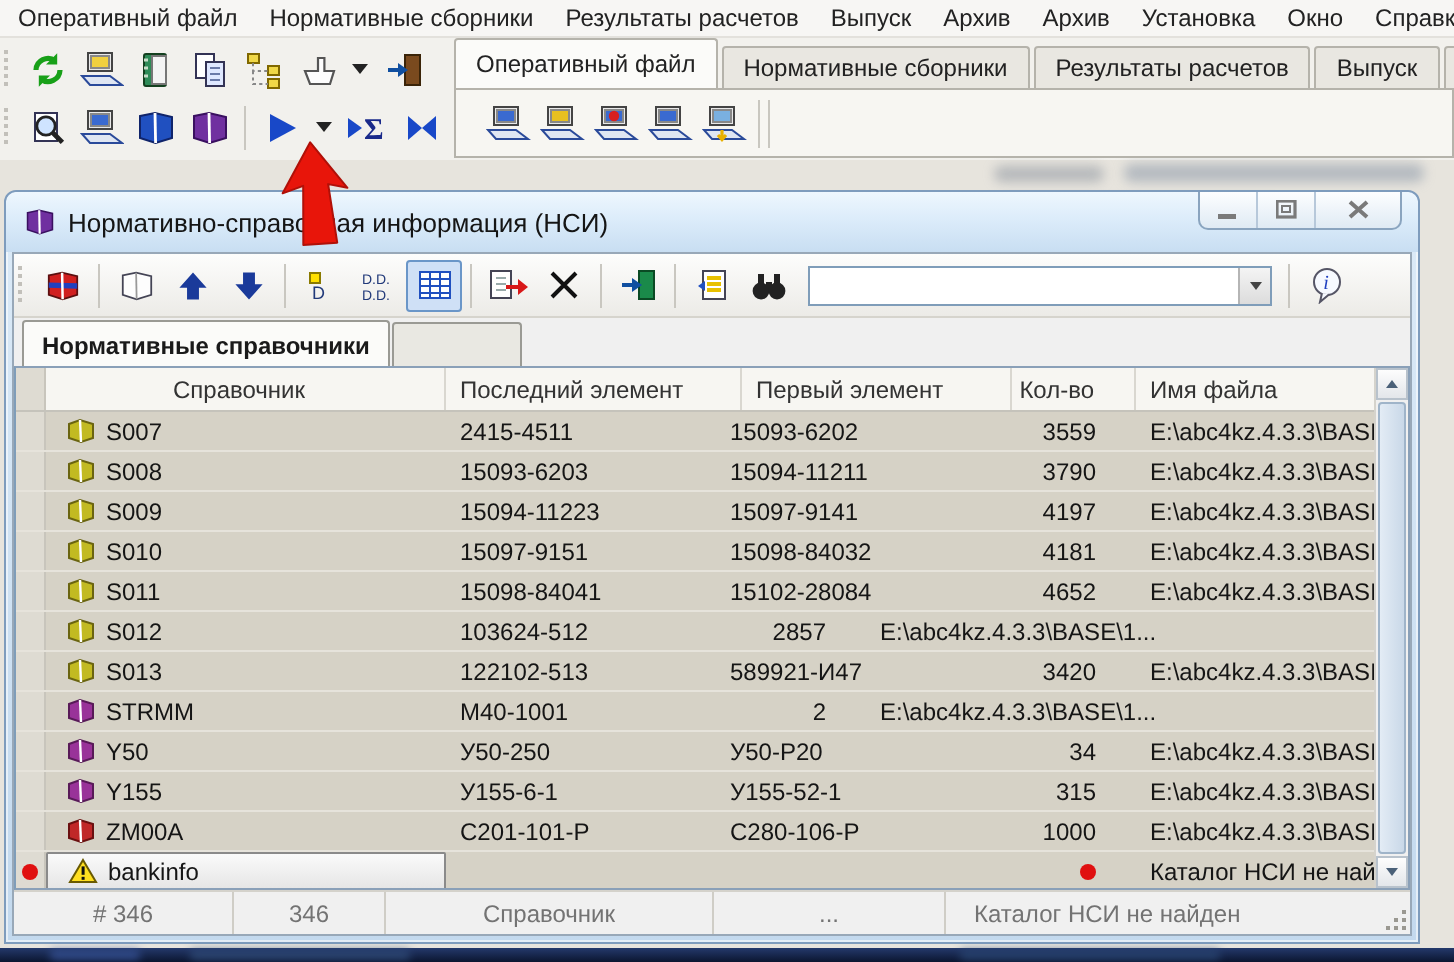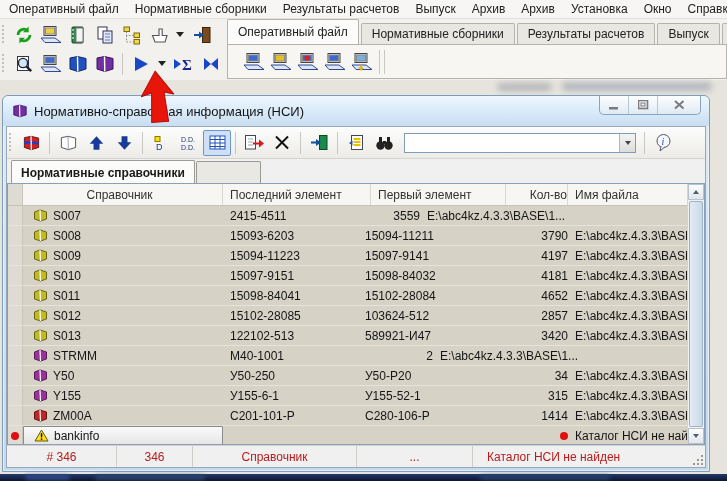--- a/index.html
+++ b/index.html
@@ -80,37 +80,37 @@
   .grid-main { flex:1; display:flex; flex-direction:column; overflow:hidden; }
   .grid-header { height:22px; display:flex; background:#f7f6f2; border-bottom:1px solid #c5c3bb; flex:none; }
   .hcell { display:flex; align-items:center; color:#333; border-right:1px solid #d9d7d0; padding:0 6px; white-space:nowrap; overflow:hidden; }
   .grid-rows { flex:1; display:flex; flex-direction:column; overflow:hidden; }
   .grid-row { height:20px; flex:none; display:flex; background:#d6d2c6; border-bottom:1px solid #e6e3db; }
   .cell { display:flex; align-items:center; white-space:nowrap; overflow:hidden; color:#151515; }
   .col-gutter { width:15px; background:#dedbd2; border-right:1px solid #c8c5bc; justify-content:center; flex:none; }
   .col-name { width:200px; padding-left:10px; flex:none; }
   .col-first { width:135px; padding-left:7px; flex:none; }
   .col-last { width:148px; padding-left:7px; flex:none; }
-  .col-count { width:62px; padding-right:0; justify-content:flex-end; flex:none; }
+  .col-count { width:62px; padding-right:20px; justify-content:flex-end; flex:none; }
   .col-file { flex:1; padding-left:7px; }
   .hcell.col-name { justify-content:center; padding-left:0; }
   .hcell.col-count { justify-content:flex-end; }
   .ric { display:flex; margin-right:5px; flex:none; }
   .cellsel { background:linear-gradient(#fafafa,#e6e6e6); border:1px solid #8a8a8a; border-radius:1px; }
   .reddot { width:8px; height:8px; border-radius:50%; background:#e01010; display:inline-block; }
   .col-count .reddot { margin-left:6px; }
   
   .scrollbar { width:17px; flex:none; background:#f0f0f0; border-left:1px solid #d5d3cc; display:flex; flex-direction:column; }
   .sb-arrow { height:16px; flex:none; background:linear-gradient(#fdfdfd,#e3e6ea); border:1px solid #b8c2cc;
     display:flex; align-items:center; justify-content:center; }
   .sb-thumb { flex:1; margin:1px 1px; background:linear-gradient(to right,#e3ecf5,#c9d8e8); border:1px solid #9fb4c9; border-radius:2px; }
   .tri-up { width:0; height:0; border-left:3.5px solid transparent; border-right:3.5px solid transparent; border-bottom:4.5px solid #4a6078; }
   .tri-down { width:0; height:0; border-left:3.5px solid transparent; border-right:3.5px solid transparent; border-top:4.5px solid #4a6078; }
   
-  .statusbar { height:22px; flex:none; background:#f0f0f0; border-top:1px solid #d4d2cb; display:flex; align-items:center; color:#b91c1c; position:relative; }
+  .statusbar { height:22px; flex:none; background:#f0f0f0; border-top:1px solid #d4d2cb; display:flex; align-items:center; color:#737373; position:relative; }
   .sb-panel { display:flex; align-items:center; justify-content:center; height:100%; border-right:1px solid #cfcdc6; }
   .sb-p1 { width:110px; } .sb-p2 { width:76px; } .sb-p3 { width:164px; } .sb-p4 { width:116px; }
   .sb-p5 { flex:1; justify-content:flex-start; padding-left:14px; border-right:none; }
   .resize-grip { position:absolute; right:2px; bottom:2px; width:10px; height:10px; }
   .resize-grip i { position:absolute; width:2px; height:2px; background:#9a9891; }
   
   .taskbar { position:absolute; left:0; top:474px; width:727px; height:7px;
     background:linear-gradient(#24396b,#0b1630); }
   .task-blob { position:absolute; height:5px; top:1px; filter:blur(2px); border-radius:2px; opacity:.75; }
 </style>
@@ -453,20 +453,21 @@
               <div class="cell col-name">
                 <span class="ric">
                   <svg width="15" height="13" viewBox="0 0 15 13">
                     <path d="M1.5 3 L7 1 L13.5 3 L13.5 10 L7.5 12 L1.5 10 Z" fill="#c2ba22" stroke="#6a6410" stroke-width="1"></path>
                     <path d="M7 1 L7.5 12" stroke="#ffffff" stroke-width="1.2"></path>
                   </svg>
                 </span>
                 <span>S007</span>
               </div>
               <div class="cell col-first">2415-4511</div>
+              <div class="cell col-last">15093-6202</div>
               <div class="cell col-count">3559</div>
               <div class="cell col-file">E:\abc4kz.4.3.3\BASE\1...</div>
             </div>
             <div class="grid-row">
               <div class="cell col-gutter"></div>
               <div class="cell col-name">
                 <span class="ric">
                   <svg width="15" height="13" viewBox="0 0 15 13">
                     <path d="M1.5 3 L7 1 L13.5 3 L13.5 10 L7.5 12 L1.5 10 Z" fill="#c2ba22" stroke="#6a6410" stroke-width="1"></path>
                     <path d="M7 1 L7.5 12" stroke="#ffffff" stroke-width="1.2"></path>
@@ -531,21 +532,20 @@
               <div class="cell col-gutter"></div>
               <div class="cell col-name">
                 <span class="ric">
                   <svg width="15" height="13" viewBox="0 0 15 13">
                     <path d="M1.5 3 L7 1 L13.5 3 L13.5 10 L7.5 12 L1.5 10 Z" fill="#c2ba22" stroke="#6a6410" stroke-width="1"></path>
                     <path d="M7 1 L7.5 12" stroke="#ffffff" stroke-width="1.2"></path>
                   </svg>
                 </span>
                 <span>S012</span>
               </div>
-              <div class="cell col-first">15102-28085</div>
               <div class="cell col-last">103624-512</div>
               <div class="cell col-count">2857</div>
               <div class="cell col-file">E:\abc4kz.4.3.3\BASE\1...</div>
             </div>
             <div class="grid-row">
               <div class="cell col-gutter"></div>
               <div class="cell col-name">
                 <span class="ric">
                   <svg width="15" height="13" viewBox="0 0 15 13">
                     <path d="M1.5 3 L7 1 L13.5 3 L13.5 10 L7.5 12 L1.5 10 Z" fill="#c2ba22" stroke="#6a6410" stroke-width="1"></path>
@@ -612,21 +612,21 @@
                 <span class="ric">
                   <svg width="15" height="13" viewBox="0 0 15 13">
                     <path d="M1.5 3 L7 1 L13.5 3 L13.5 10 L7.5 12 L1.5 10 Z" fill="#c02828" stroke="#6a1010" stroke-width="1"></path>
                     <path d="M7 1 L7.5 12" stroke="#ffffff" stroke-width="1.2"></path>
                   </svg>
                 </span>
                 <span>ZM00A</span>
               </div>
               <div class="cell col-first">С201-101-Р</div>
               <div class="cell col-last">С280-106-Р</div>
-              <div class="cell col-count">1414</div>
+              <div class="cell col-count">1000</div>
               <div class="cell col-file">E:\abc4kz.4.3.3\BASE\1...</div>
             </div>
             <div class="grid-row sel">
               <div class="cell col-gutter">
                 <span class="reddot"></span>
               </div>
               <div class="cell col-name cellsel">
                 <span class="ric">
                   <svg width="15" height="13" viewBox="0 0 15 13">
                     <path d="M7.5 1 L14 12 L1 12 Z" fill="#ffdf20" stroke="#6a5a00"></path>

